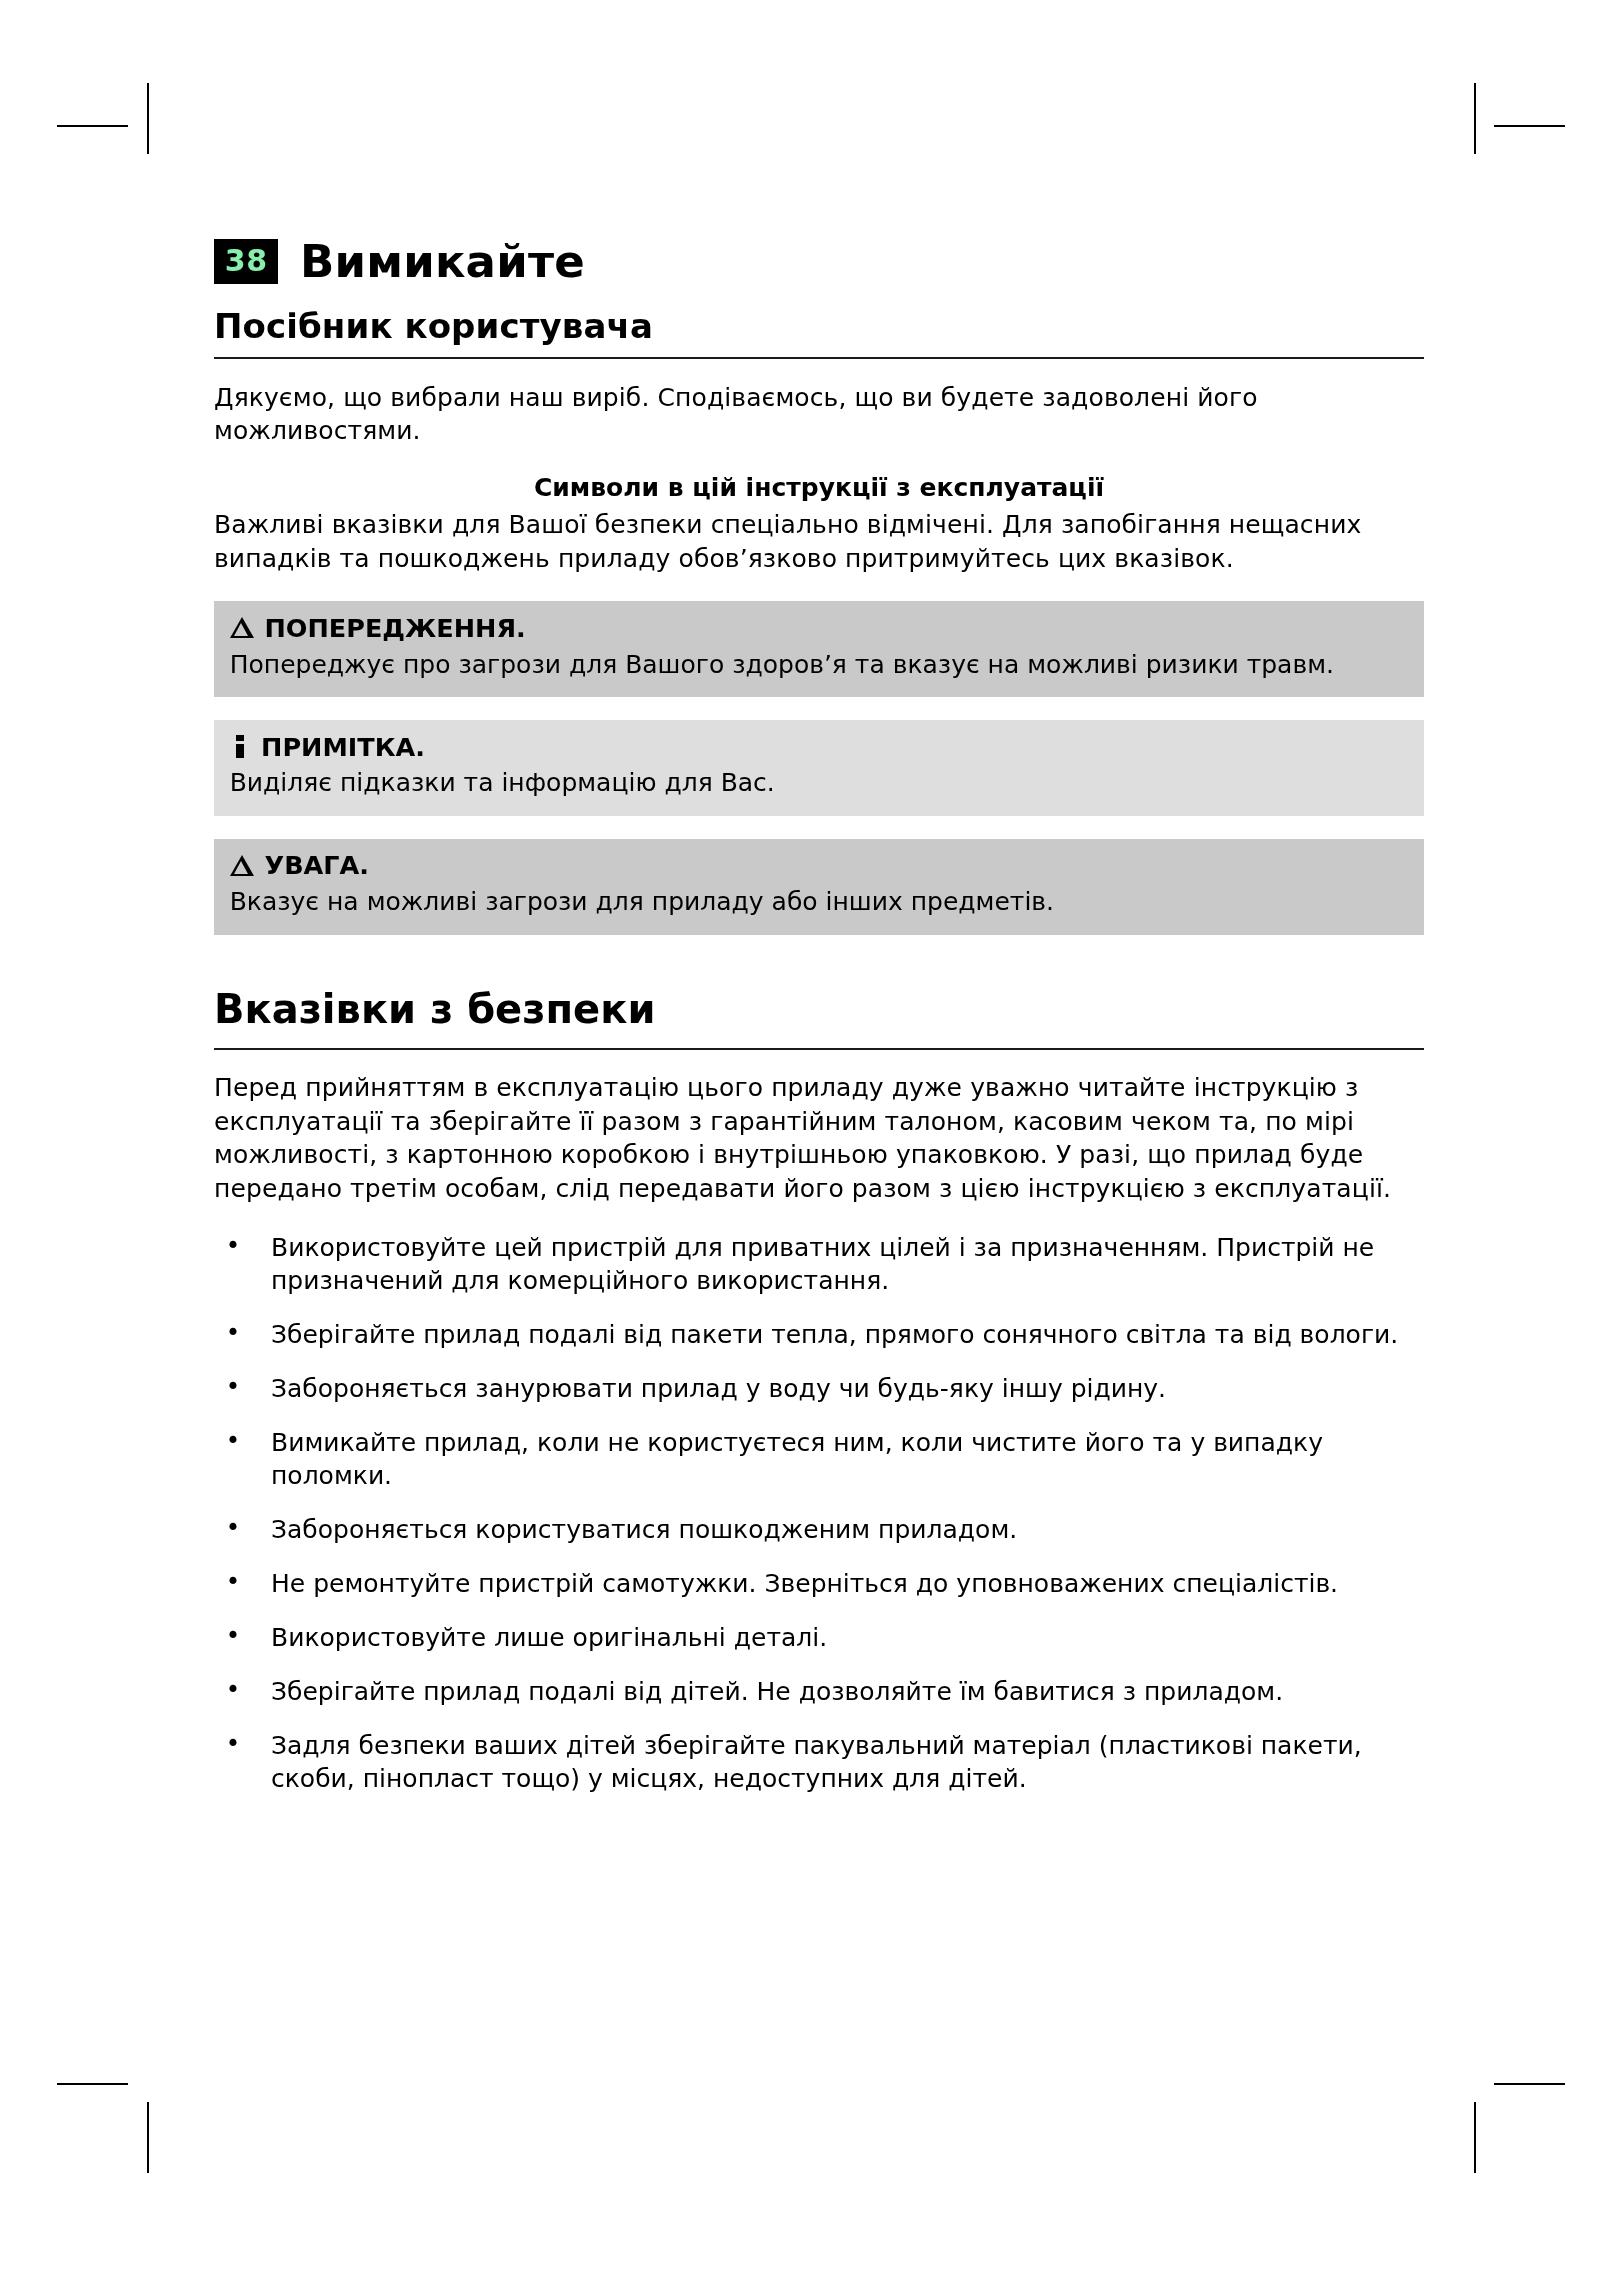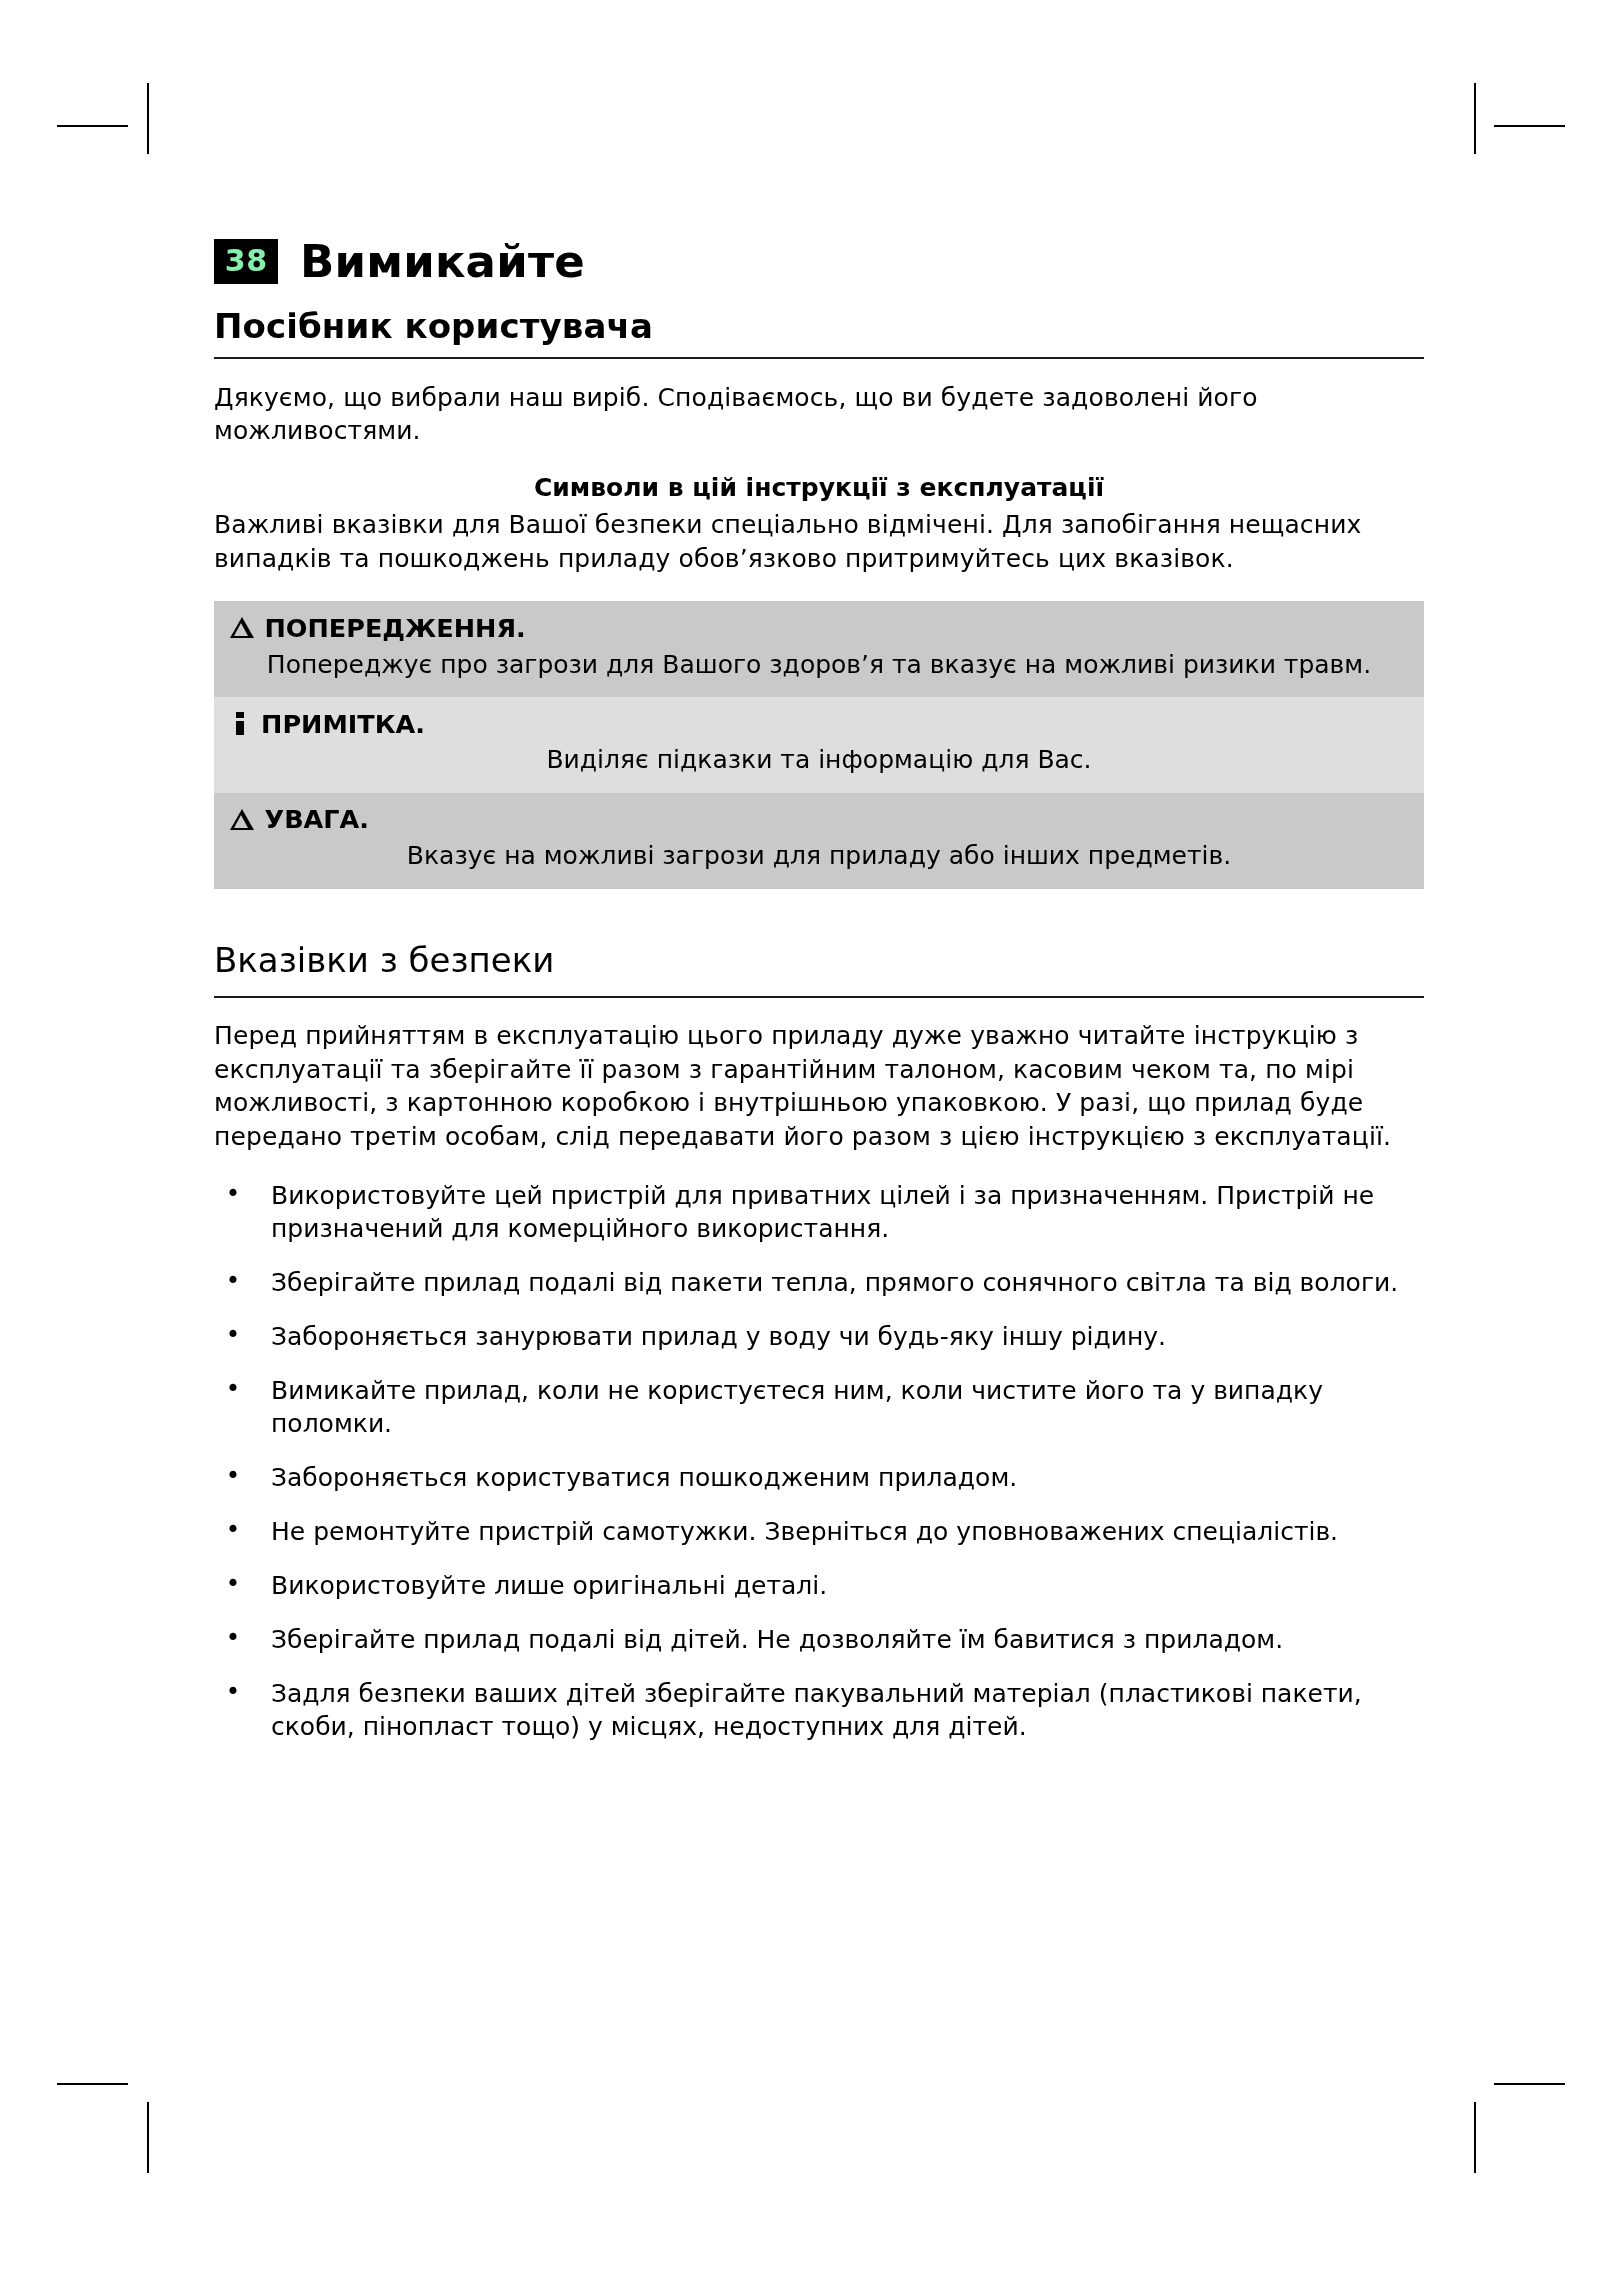--- a/index.html
+++ b/index.html
@@ -77,23 +77,22 @@
 
   h2.sub {
     font-size: 25px;
     font-weight: bold;
     margin: 0 0 5.9px 0;
     text-align: center;
   }
 
   
   .notice {
-    margin: 0 0 0 0;
+    margin: 23px 0 0 0;
     padding: 11.8px 15.7px 15.7px 15.7px;
-    text-align: center;
   }
   .notice.warning { background: #c9c9c9; }
   .notice.caution { background: #c9c9c9; }
   .notice.note    { background: #dedede; }
 
   .notice-head {
     display: flex;
     align-items: center;
     gap: 10.8px;
     font-size: 25.5px;
@@ -132,22 +131,22 @@
   }
   .ico-info::after {
     content: "";
     position: absolute;
     left: 0; top: 5.9px;
     width: 8.8px; height: 2.9px;
     background: #dedede;
   }
 
   h2.section {
-    font-size: 34px;
-    font-weight: normal;
+    font-size: 40px;
+    font-weight: bold;
     margin: 51px 0 16px 0;
   }
 
   ul.bullets {
     list-style: none;
     margin: 25.5px 0 0 0;
     padding: 0;
   }
   ul.bullets li {
     position: relative;

